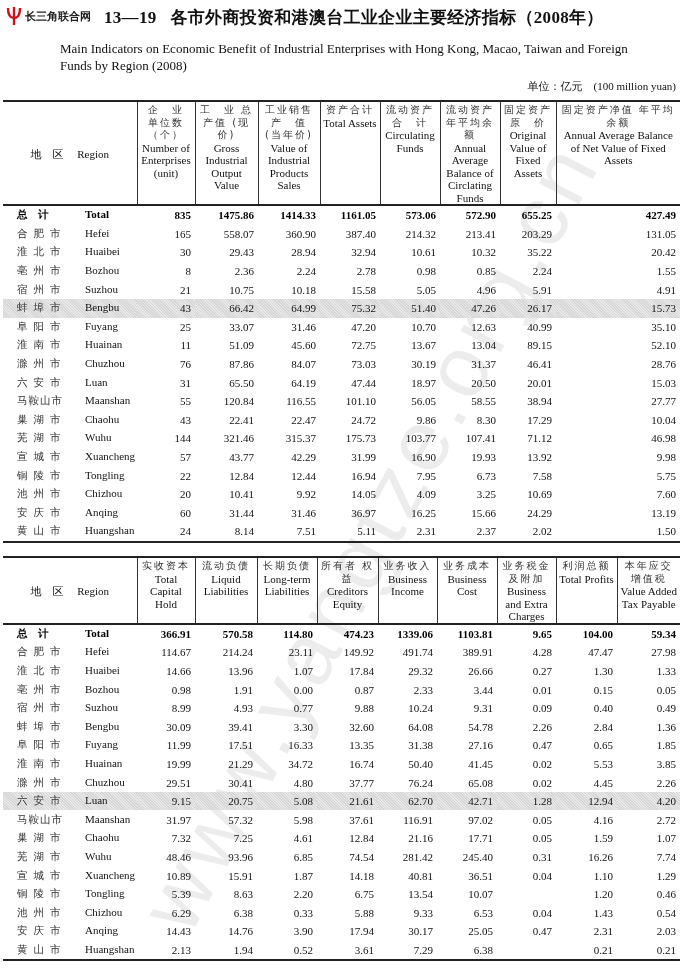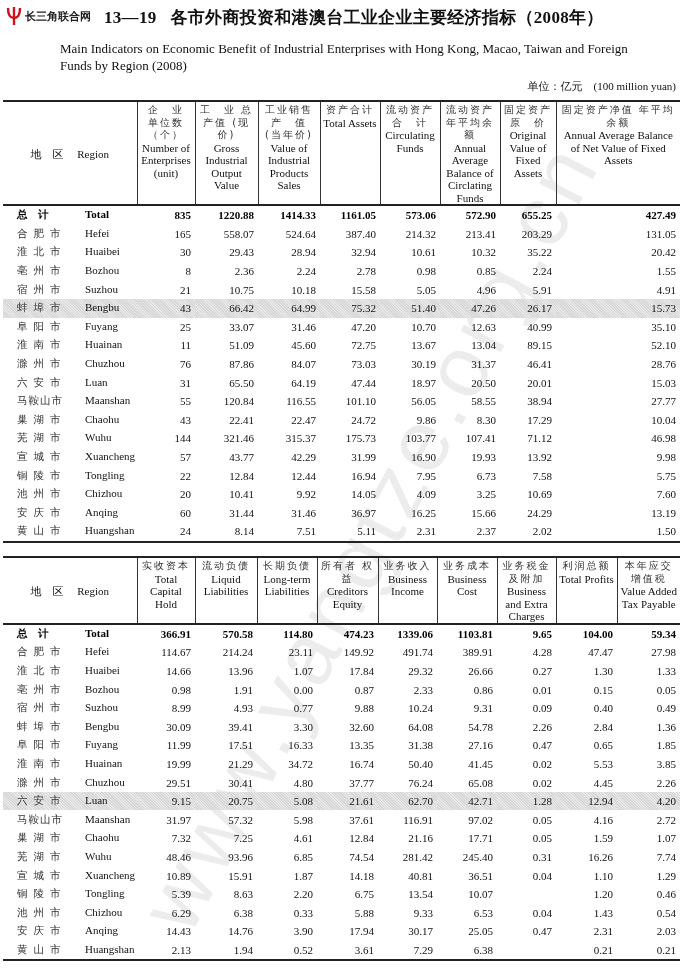--- a/index.html
+++ b/index.html
@@ -95,38 +95,38 @@
     </thead>
   <tbody id="t1-body">
       <tr class="total">
         <td style="padding: 0px;">
           <div style="display: flex;">
             <span class="" style="display: inline-block; width: 64px; padding-left: 14px; font-family: &quot;DejaVu Sans&quot;, sans-serif; font-size: 10.5px; letter-spacing: 0px; color: rgb(0, 0, 0); text-align: left; font-weight: bold;">总　计</span>
             <span style="display: inline-block; text-align: left; padding-left: 4px;">Total</span>
           </div>
         </td>
         <td>835</td>
-        <td>1220.88</td>
+        <td>1475.86</td>
         <td>1414.33</td>
         <td>1161.05</td>
         <td>573.06</td>
         <td>572.90</td>
         <td>655.25</td>
         <td>427.49</td>
       </tr>
       <tr>
         <td style="padding: 0px;">
           <div style="display: flex;">
             <span class="" style="display: inline-block; width: 64px; padding-left: 14px; font-family: &quot;DejaVu Sans&quot;, sans-serif; font-size: 10.5px; letter-spacing: 6px; color: rgb(51, 51, 51); text-align: left;">合肥市</span>
             <span style="display: inline-block; text-align: left; padding-left: 4px;">Hefei</span>
           </div>
         </td>
         <td>165</td>
         <td>558.07</td>
-        <td>524.64</td>
+        <td>360.90</td>
         <td>387.40</td>
         <td>214.32</td>
         <td>213.41</td>
         <td>203.29</td>
         <td>131.05</td>
       </tr>
       <tr>
         <td style="padding: 0px;">
           <div style="display: flex;">
             <span class="" style="display: inline-block; width: 64px; padding-left: 14px; font-family: &quot;DejaVu Sans&quot;, sans-serif; font-size: 10.5px; letter-spacing: 6px; color: rgb(51, 51, 51); text-align: left;">淮北市</span>
@@ -496,21 +496,21 @@
           <div style="display: flex;">
             <span class="" style="display: inline-block; width: 64px; padding-left: 14px; font-family: &quot;DejaVu Sans&quot;, sans-serif; font-size: 10.5px; letter-spacing: 6px; color: rgb(51, 51, 51); text-align: left;">亳州市</span>
             <span style="display: inline-block; text-align: left; padding-left: 4px;">Bozhou</span>
           </div>
         </td>
         <td>0.98</td>
         <td>1.91</td>
         <td>0.00</td>
         <td>0.87</td>
         <td>2.33</td>
-        <td>0.86</td>
+        <td>3.44</td>
         <td>0.01</td>
         <td>0.15</td>
         <td>0.05</td>
       </tr>
       <tr>
         <td style="padding: 0px;">
           <div style="display: flex;">
             <span class="" style="display: inline-block; width: 64px; padding-left: 14px; font-family: &quot;DejaVu Sans&quot;, sans-serif; font-size: 10.5px; letter-spacing: 6px; color: rgb(51, 51, 51); text-align: left;">宿州市</span>
             <span style="display: inline-block; text-align: left; padding-left: 4px;">Suzhou</span>
           </div>

